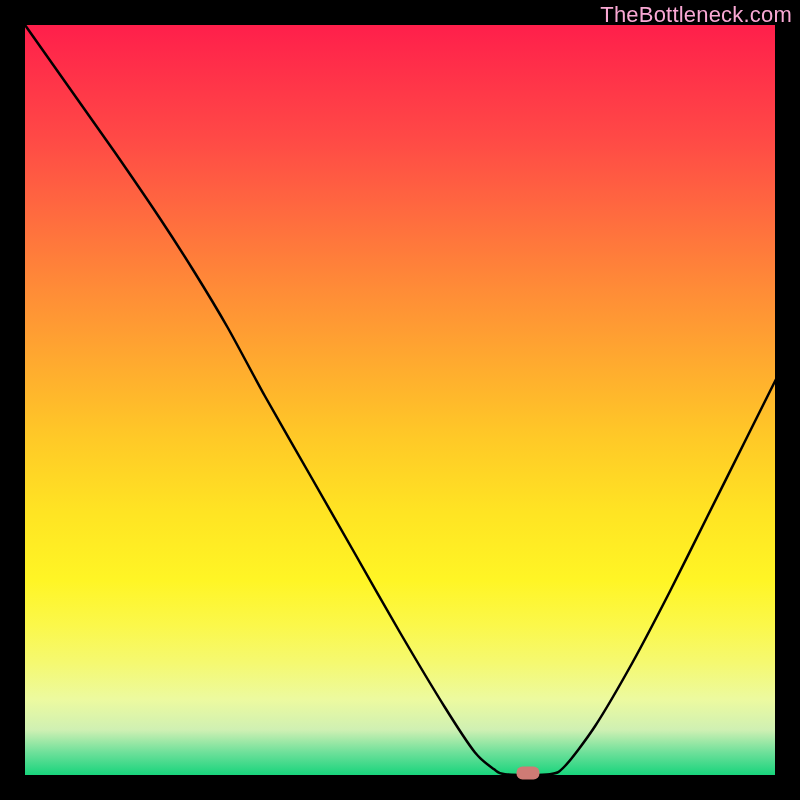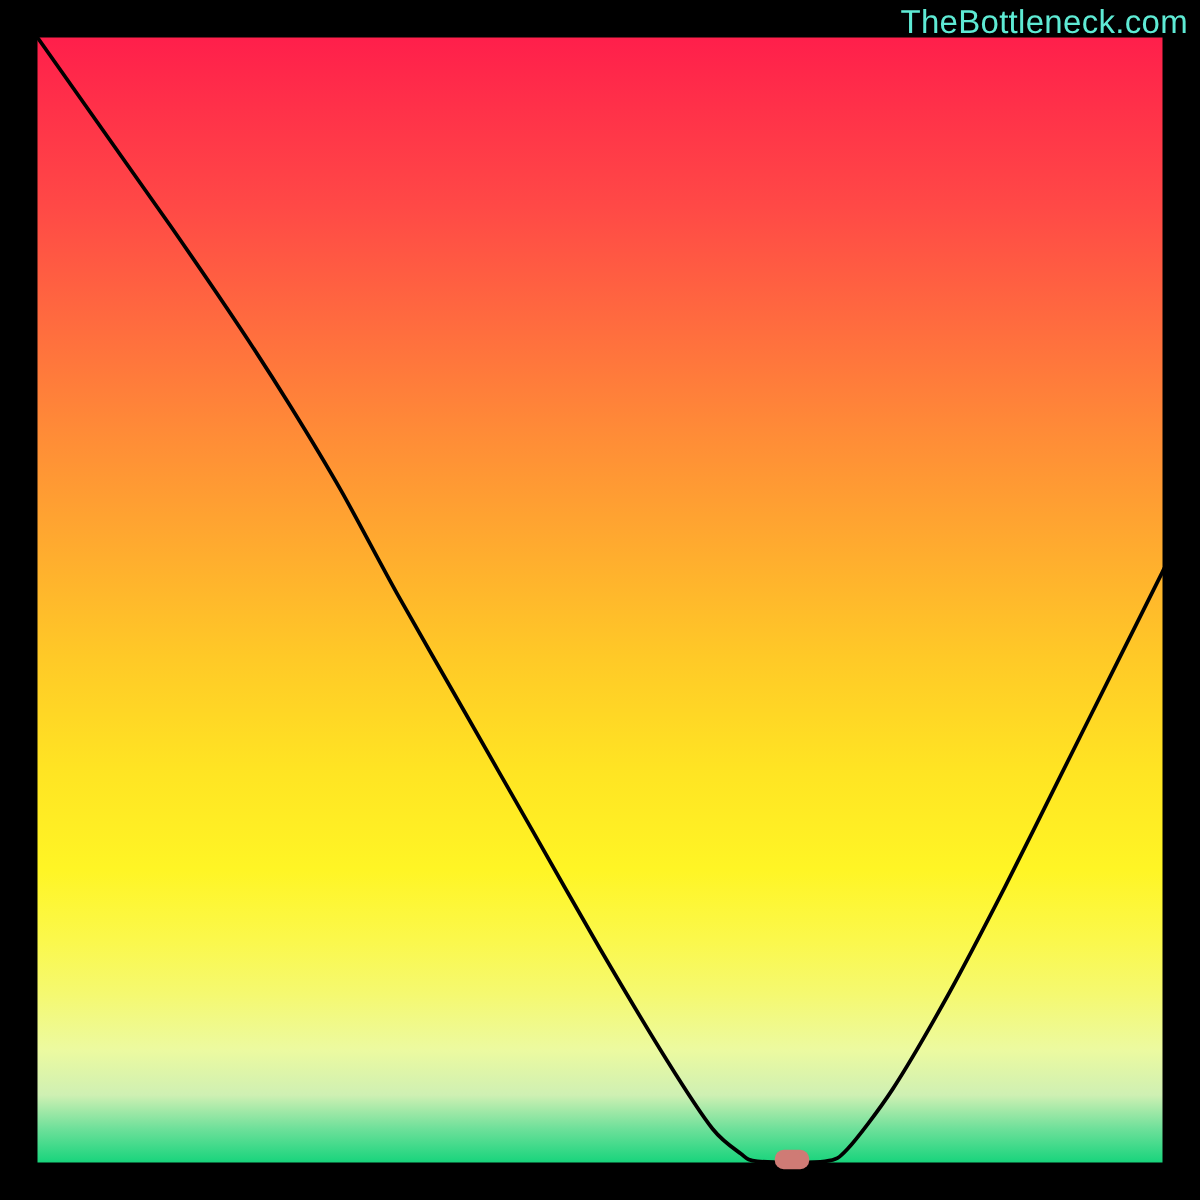--- a/index.html
+++ b/index.html
@@ -62,21 +62,21 @@
     position: absolute;
     width: 23px;
     height: 13px;
     border-radius: 6px;
     transform: translate(-50%, -50%);
   }
   .watermark {
     position: absolute;
     top: 2px;
     right: 8px;
-    color: #5eead4;
+    color: #f9a8d4;
     font-size: 22px;
     letter-spacing: 0.2px;
     font-weight: 500;
     user-select: none;
   }
 </style>
 </head>
 <body>
 
 <div class="frame">

